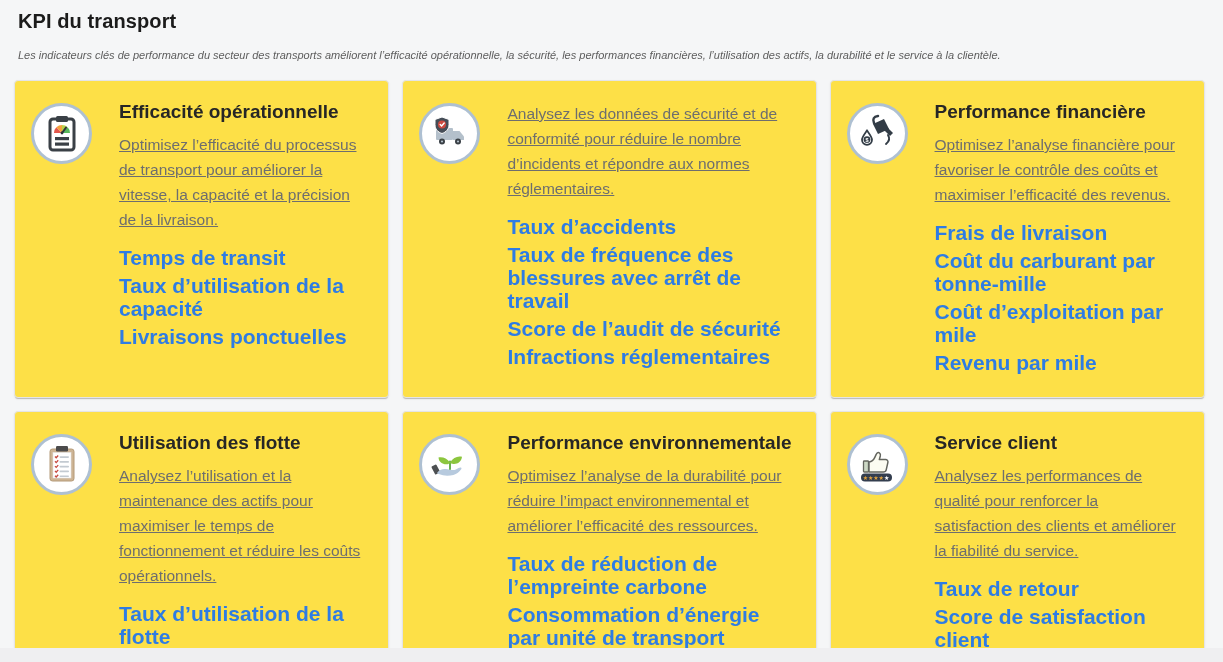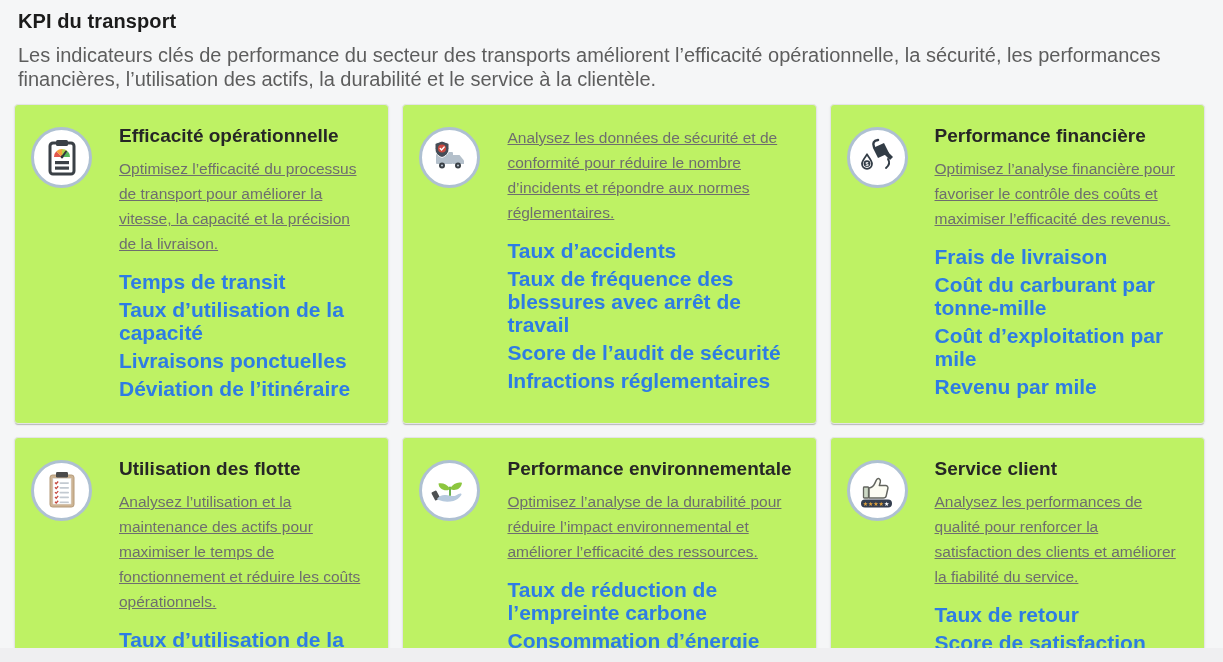--- a/index.html
+++ b/index.html
@@ -6,27 +6,27 @@
   html,body { margin:0; padding:0; }
   body {
     width:1223px; height:662px; overflow:hidden; position:relative;
     background:#f5f6f7;
     font-family:"Liberation Sans", sans-serif;
     color:#242424;
   }
   .page { position:absolute; inset:0; }
   header { padding:8px 16px 0 18px; }
   .page-title { margin:2px 0 10px; font-size:20px; font-weight:700; color:#1b1b1b; letter-spacing:.1px; }
-  .page-subtitle { margin:0 0 13px; font-size:20px; line-height:24px; color:#5d5d5d; max-width:1196px; }
+  .page-subtitle { margin:0 0 13px; font-size:11px; line-height:24px; color:#5d5d5d; max-width:1196px;font-style:italic; }
   .cards {
     display:grid; grid-template-columns:repeat(3,1fr); gap:13px;
     margin:0 18px 0 14px;
   }
   .card {
-    position:relative; background:#bef264;
+    position:relative; background:#fde047;
     border:1px solid #e4e4e6; border-radius:4px;
     box-shadow:0 2px 1px -1px rgba(0,0,0,.22), 0 1px 3px rgba(0,0,0,.05);
     padding:20px 24px 18px 104px;
     min-height:292px;
   }
   .ring {
     position:absolute; left:16px; top:22px;
     width:61px; height:61px; border:3px solid #aec0d2; border-radius:50%;
     background:#fff; display:flex; align-items:center; justify-content:center;
   }
@@ -67,21 +67,20 @@
           <rect x="15" y="25" width="14" height="3.2" fill="#3a4046"></rect>
           <rect x="15" y="30.5" width="14" height="3.2" fill="#3a4046"></rect>
         </svg>
       </span>
       <h2 class="card-title">Efficacité opérationnelle</h2>
       <p class="card-desc">Optimisez l’efficacité du processus de transport pour améliorer la vitesse, la capacité et la précision de la livraison.</p>
       <nav>
         <a class="kpi-link" href="#">Temps de transit</a>
         <a class="kpi-link" href="#">Taux d’utilisation de la capacité</a>
         <a class="kpi-link" href="#">Livraisons ponctuelles</a>
-        <a class="kpi-link" href="#">Déviation de l’itinéraire</a>
       </nav>
     </section>
 
     <section class="card">
       <span class="ring">
         <svg width="44" height="44" viewBox="0 0 44 44">
           <rect x="8" y="16" width="17" height="12" rx="1" fill="#b4c0cb"></rect>
           <path d="M25,19 h6.5 l4.5,5.5 v3.5 h-11 z" fill="#b4c0cb"></path>
           <circle cx="14" cy="29.5" r="3" fill="#3a4046"></circle>
           <circle cx="14" cy="29.5" r="1.1" fill="#b4c0cb"></circle>

